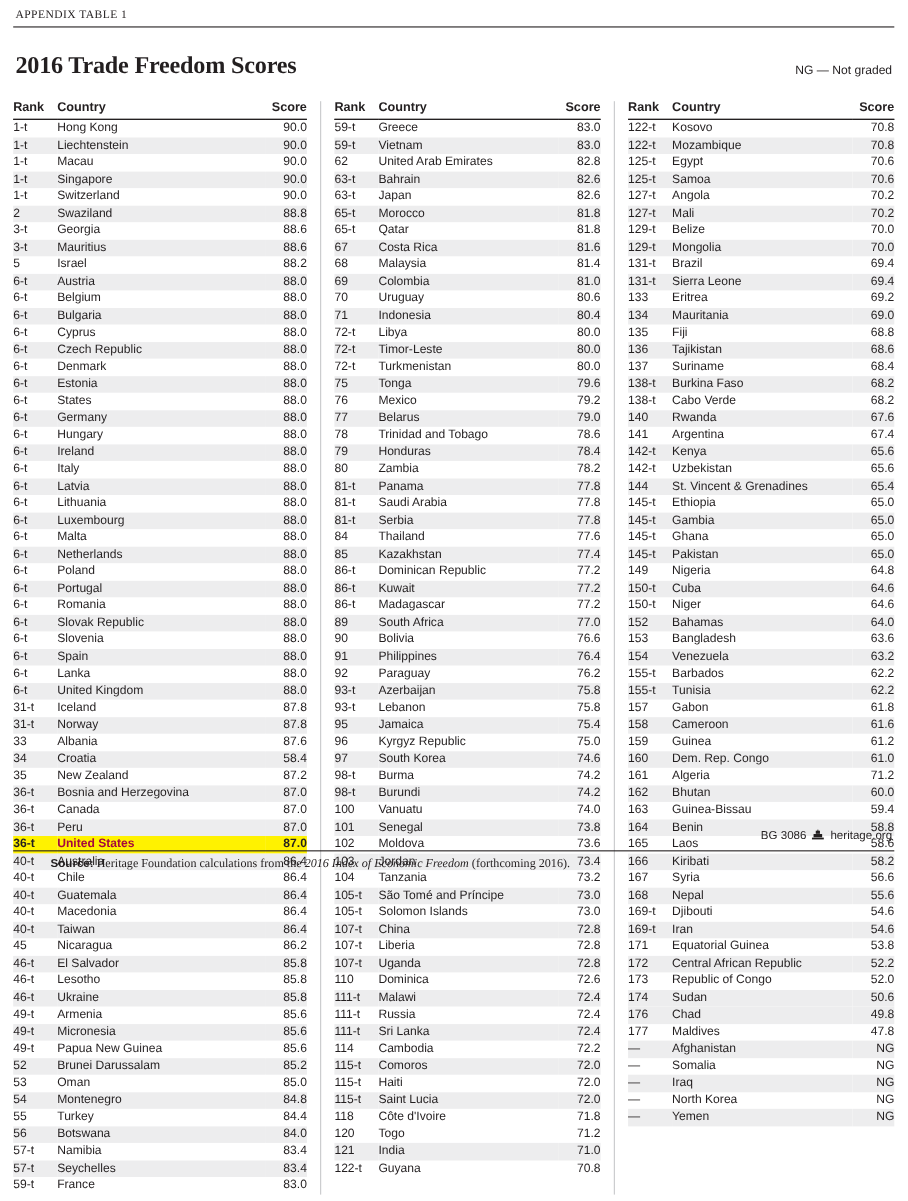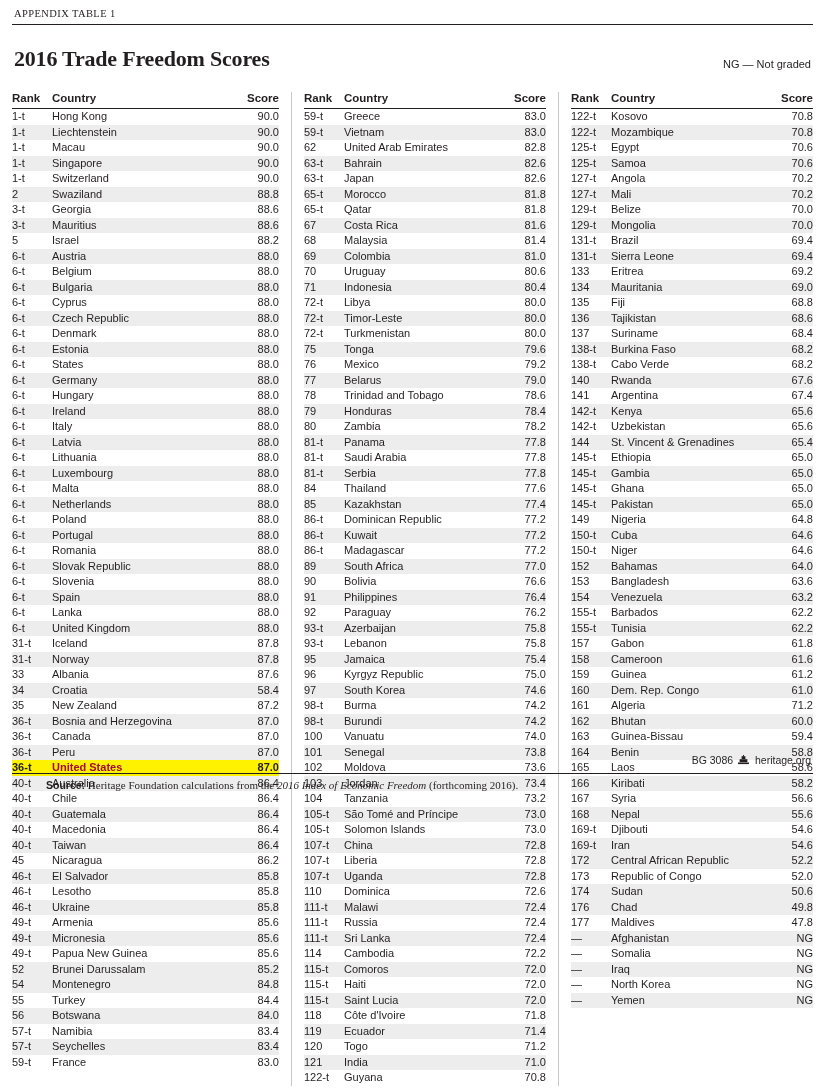--- a/index.html
+++ b/index.html
@@ -426,20 +426,25 @@
             <tr>
               <td class="rank">49-t</td>
               <td class="country">Papua New Guinea</td>
               <td class="score">85.6</td>
             </tr>
             <tr class="shaded">
               <td class="rank">52</td>
               <td class="country">Brunei Darussalam</td>
               <td class="score">85.2</td>
             </tr>
+            <tr>
+              <td class="rank">53</td>
+              <td class="country">Oman</td>
+              <td class="score">85.0</td>
+            </tr>
             <tr class="shaded">
               <td class="rank">54</td>
               <td class="country">Montenegro</td>
               <td class="score">84.8</td>
             </tr>
             <tr>
               <td class="rank">55</td>
               <td class="country">Turkey</td>
               <td class="score">84.4</td>
             </tr>
@@ -765,25 +770,20 @@
             <tr class="shaded">
               <td class="rank">115-t</td>
               <td class="country">Saint Lucia</td>
               <td class="score">72.0</td>
             </tr>
             <tr>
               <td class="rank">118</td>
               <td class="country">Côte d'Ivoire</td>
               <td class="score">71.8</td>
             </tr>
-            <tr class="shaded">
-              <td class="rank">119</td>
-              <td class="country">Ecuador</td>
-              <td class="score">71.4</td>
-            </tr>
             <tr>
               <td class="rank">120</td>
               <td class="country">Togo</td>
               <td class="score">71.2</td>
             </tr>
             <tr class="shaded">
               <td class="rank">121</td>
               <td class="country">India</td>
               <td class="score">71.0</td>
             </tr>
@@ -1038,20 +1038,25 @@
             </tr>
             <tr>
               <td class="rank">169-t</td>
               <td class="country">Djibouti</td>
               <td class="score">54.6</td>
             </tr>
             <tr class="shaded">
               <td class="rank">169-t</td>
               <td class="country">Iran</td>
               <td class="score">54.6</td>
+            </tr>
+            <tr>
+              <td class="rank">171</td>
+              <td class="country">Equatorial Guinea</td>
+              <td class="score">53.8</td>
             </tr>
             <tr class="shaded">
               <td class="rank">172</td>
               <td class="country">Central African Republic</td>
               <td class="score">52.2</td>
             </tr>
             <tr>
               <td class="rank">173</td>
               <td class="country">Republic of Congo</td>
               <td class="score">52.0</td>

